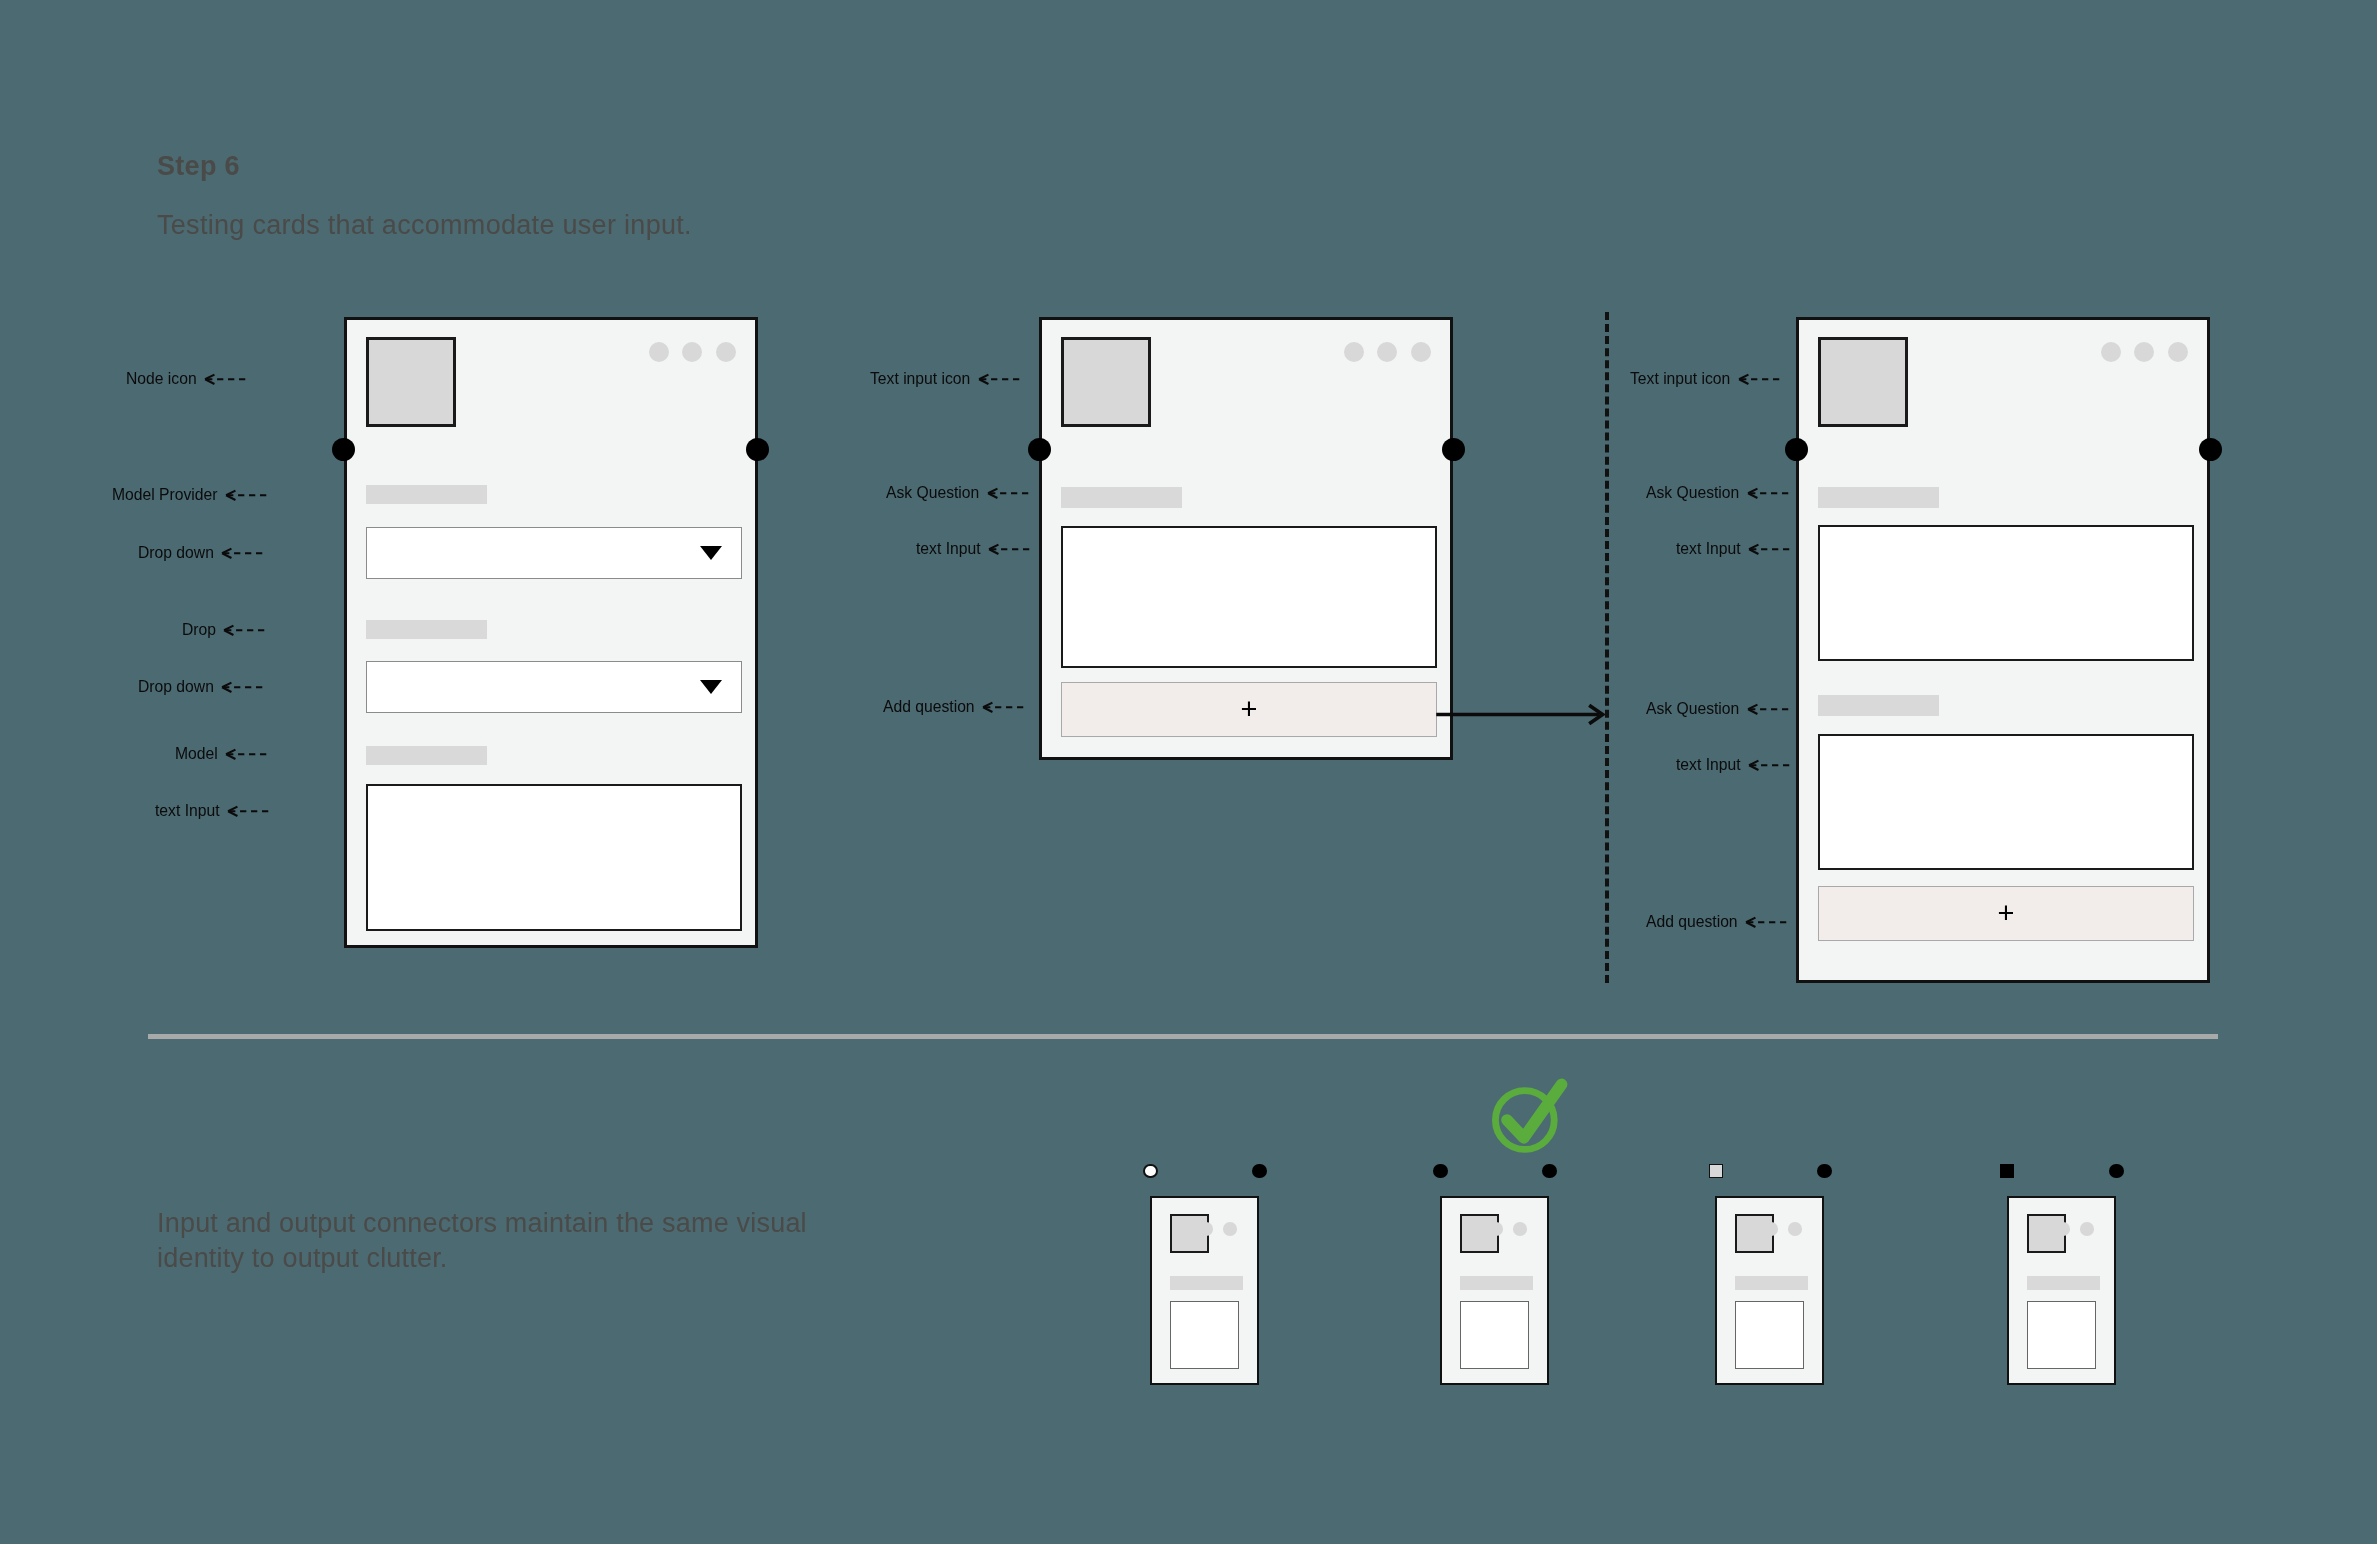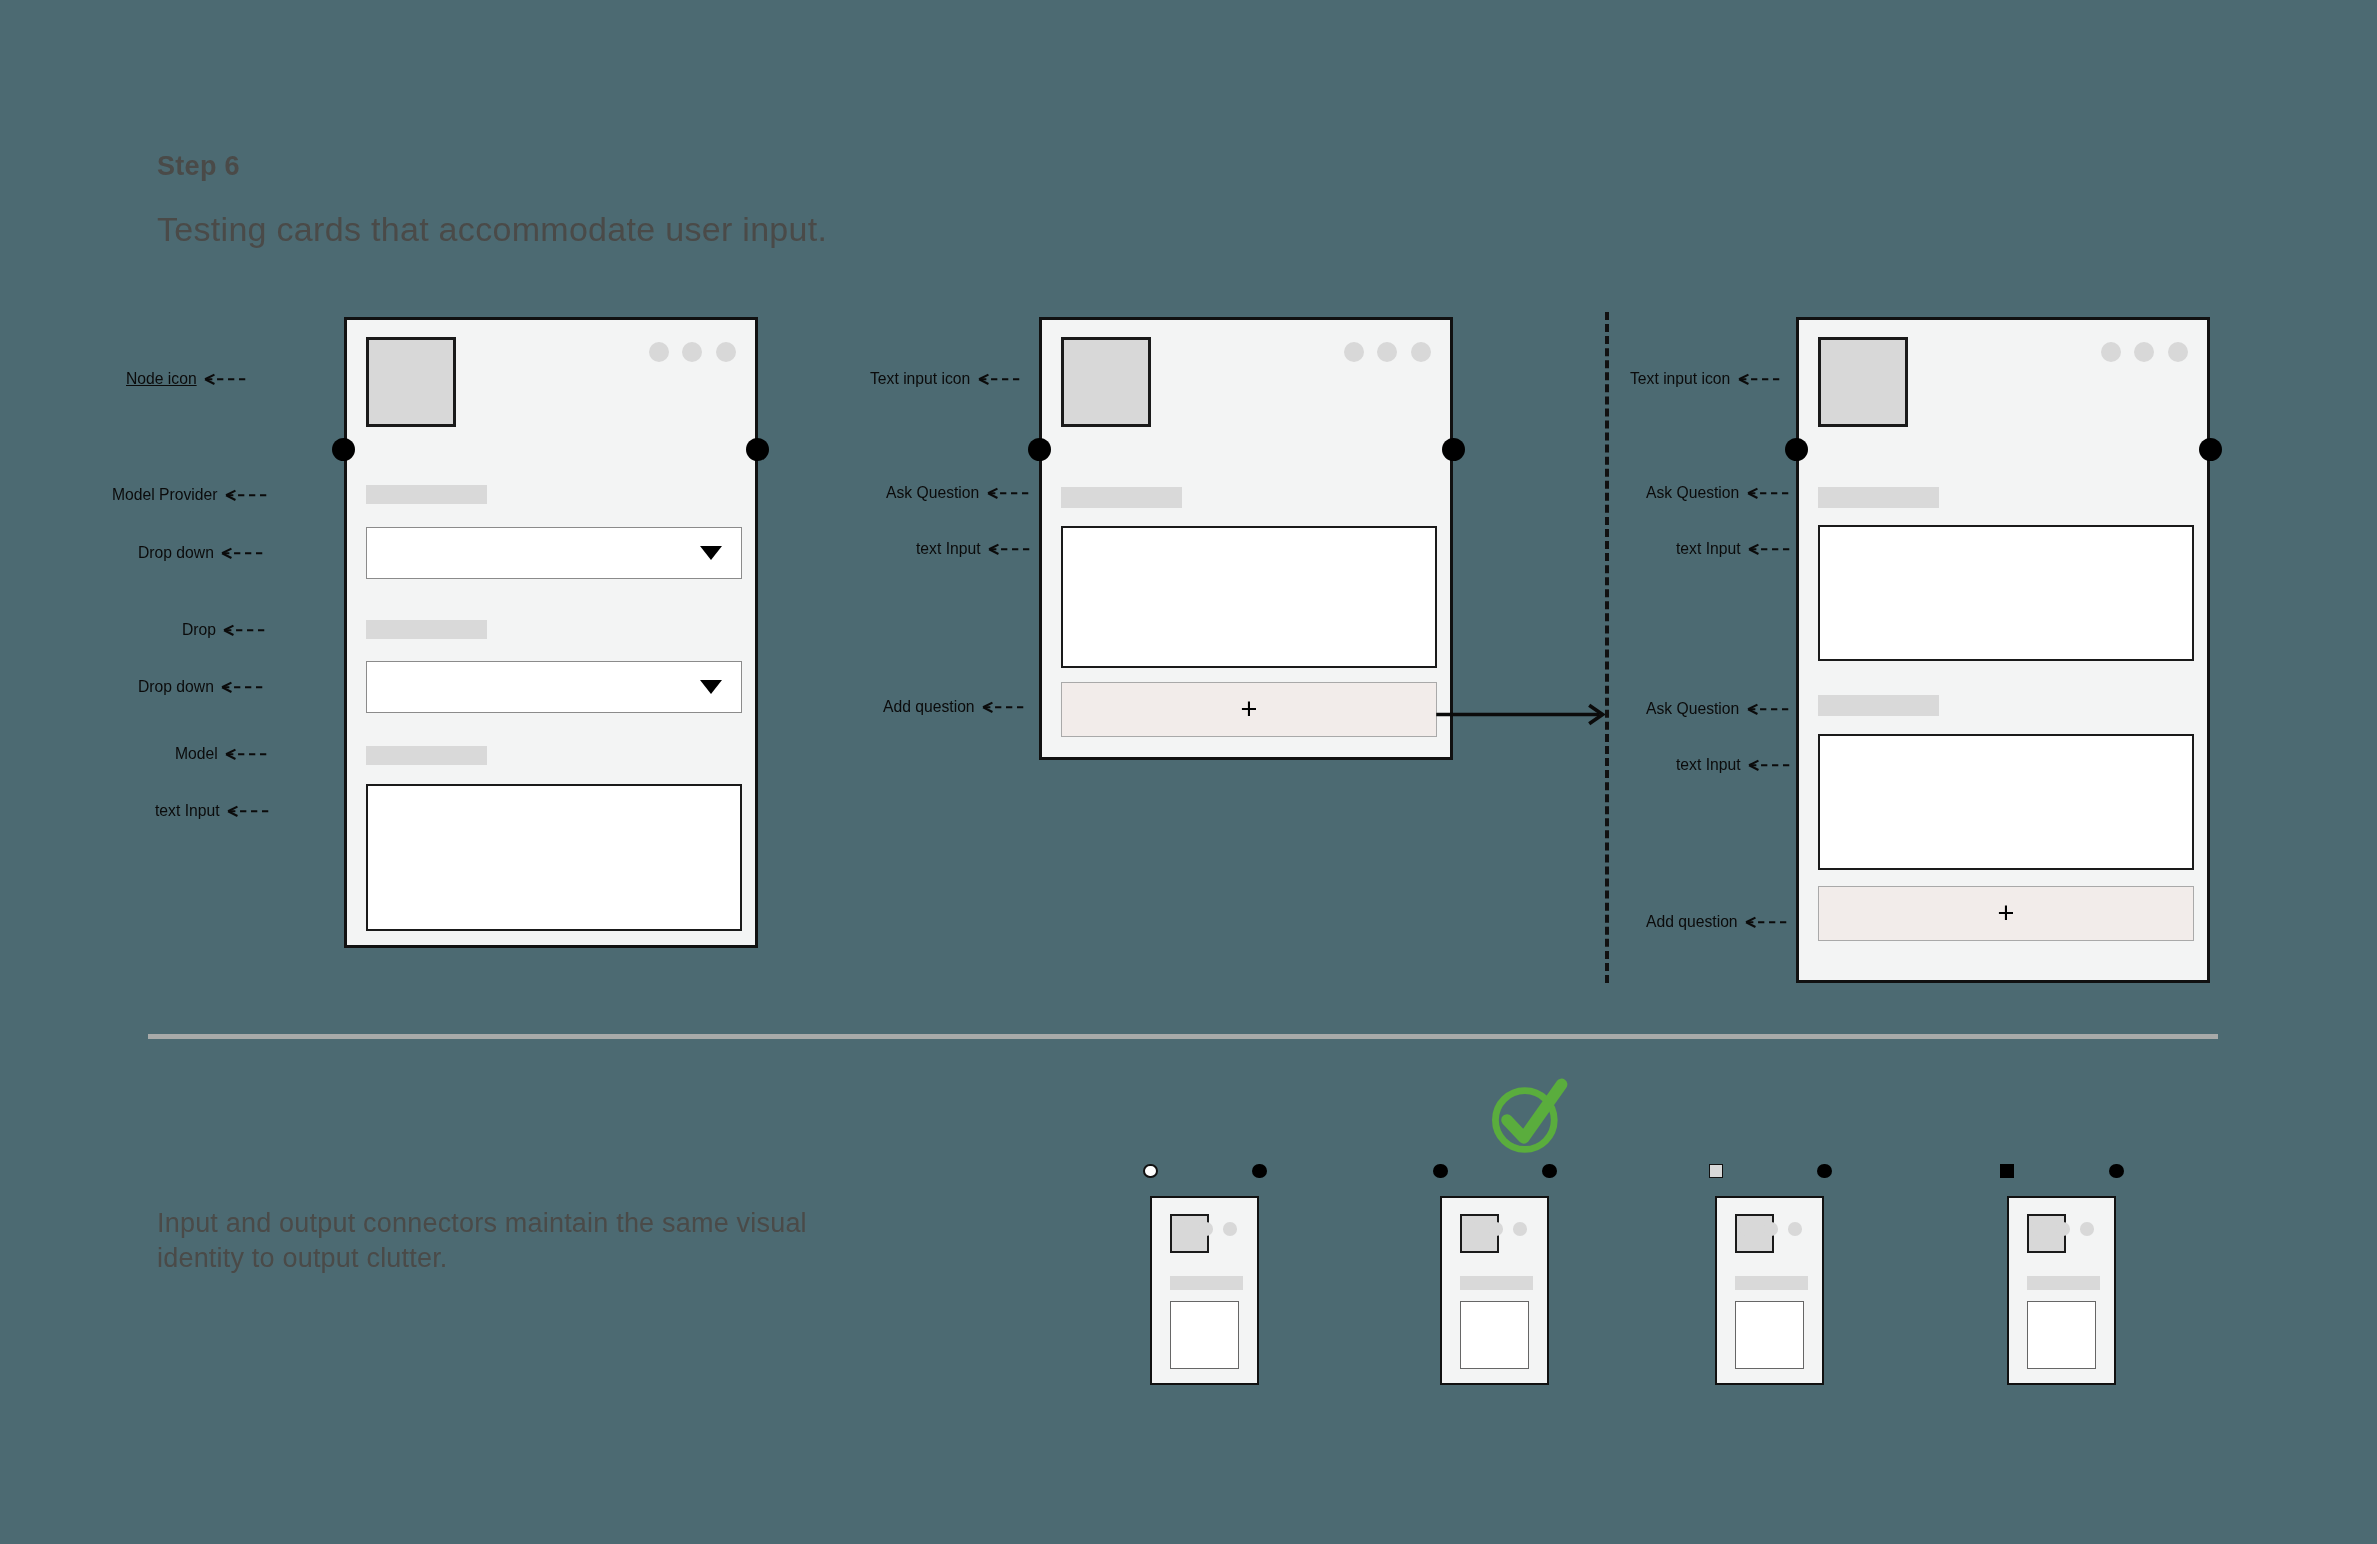--- a/index.html
+++ b/index.html
@@ -13,21 +13,21 @@
   .abs{position:absolute;}
 
   
   #step-title{
     left:157px;top:151px;
     font-size:27px;font-weight:bold;color:#4a4a48;
     letter-spacing:0.3px;
   }
   #step-sub{
     left:157px;top:210px;
-    font-size:34px;font-weight:400;color:#4a4a48;
+    font-size:27px;font-weight:400;color:#4a4a48;
     letter-spacing:0.3px;
   }
   #bottom-caption{
     left:157px;top:1206px;
     font-size:27px;font-weight:400;color:#4a4a48;
     line-height:1.28;letter-spacing:0.2px;
     width:734px;
   }
 
   
@@ -143,21 +143,21 @@
     <div class="dropdown" style="left:19px;top:341px;width:376px;height:52px;">
       <span class="caret"></span>
     </div>
     <div class="lbl-bar" style="left:19px;top:426px;width:121px;height:19px;"></div>
     <div class="txt-input" style="left:19px;top:464px;width:376px;height:147px;"></div>
   </div>
 </div>
 <span class="conn" style="left:332px;top:438px;"></span>
 <span class="conn" style="left:746px;top:438px;"></span>
 
-<div class="anno" style="left:126px;top:379px;text-decoration:underline;">
+<div class="anno" style="left:126px;top:379px;">
   <span class="anno-text">Node icon</span>
   <span class="anno-arrow">
       <svg width="47" height="12.6" viewBox="0 0 90 24">
         <path d="M2 12 L20 3 M2 12 L20 21" stroke="#0b0b0b" stroke-width="4" fill="none"></path>
         <line x1="4" y1="12" x2="88" y2="12" stroke="#0b0b0b" stroke-width="4" stroke-dasharray="12,9"></line>
       </svg>
     </span>
 </div>
 <div class="anno" style="left:112px;top:495px;">
   <span class="anno-text">Model Provider</span>

